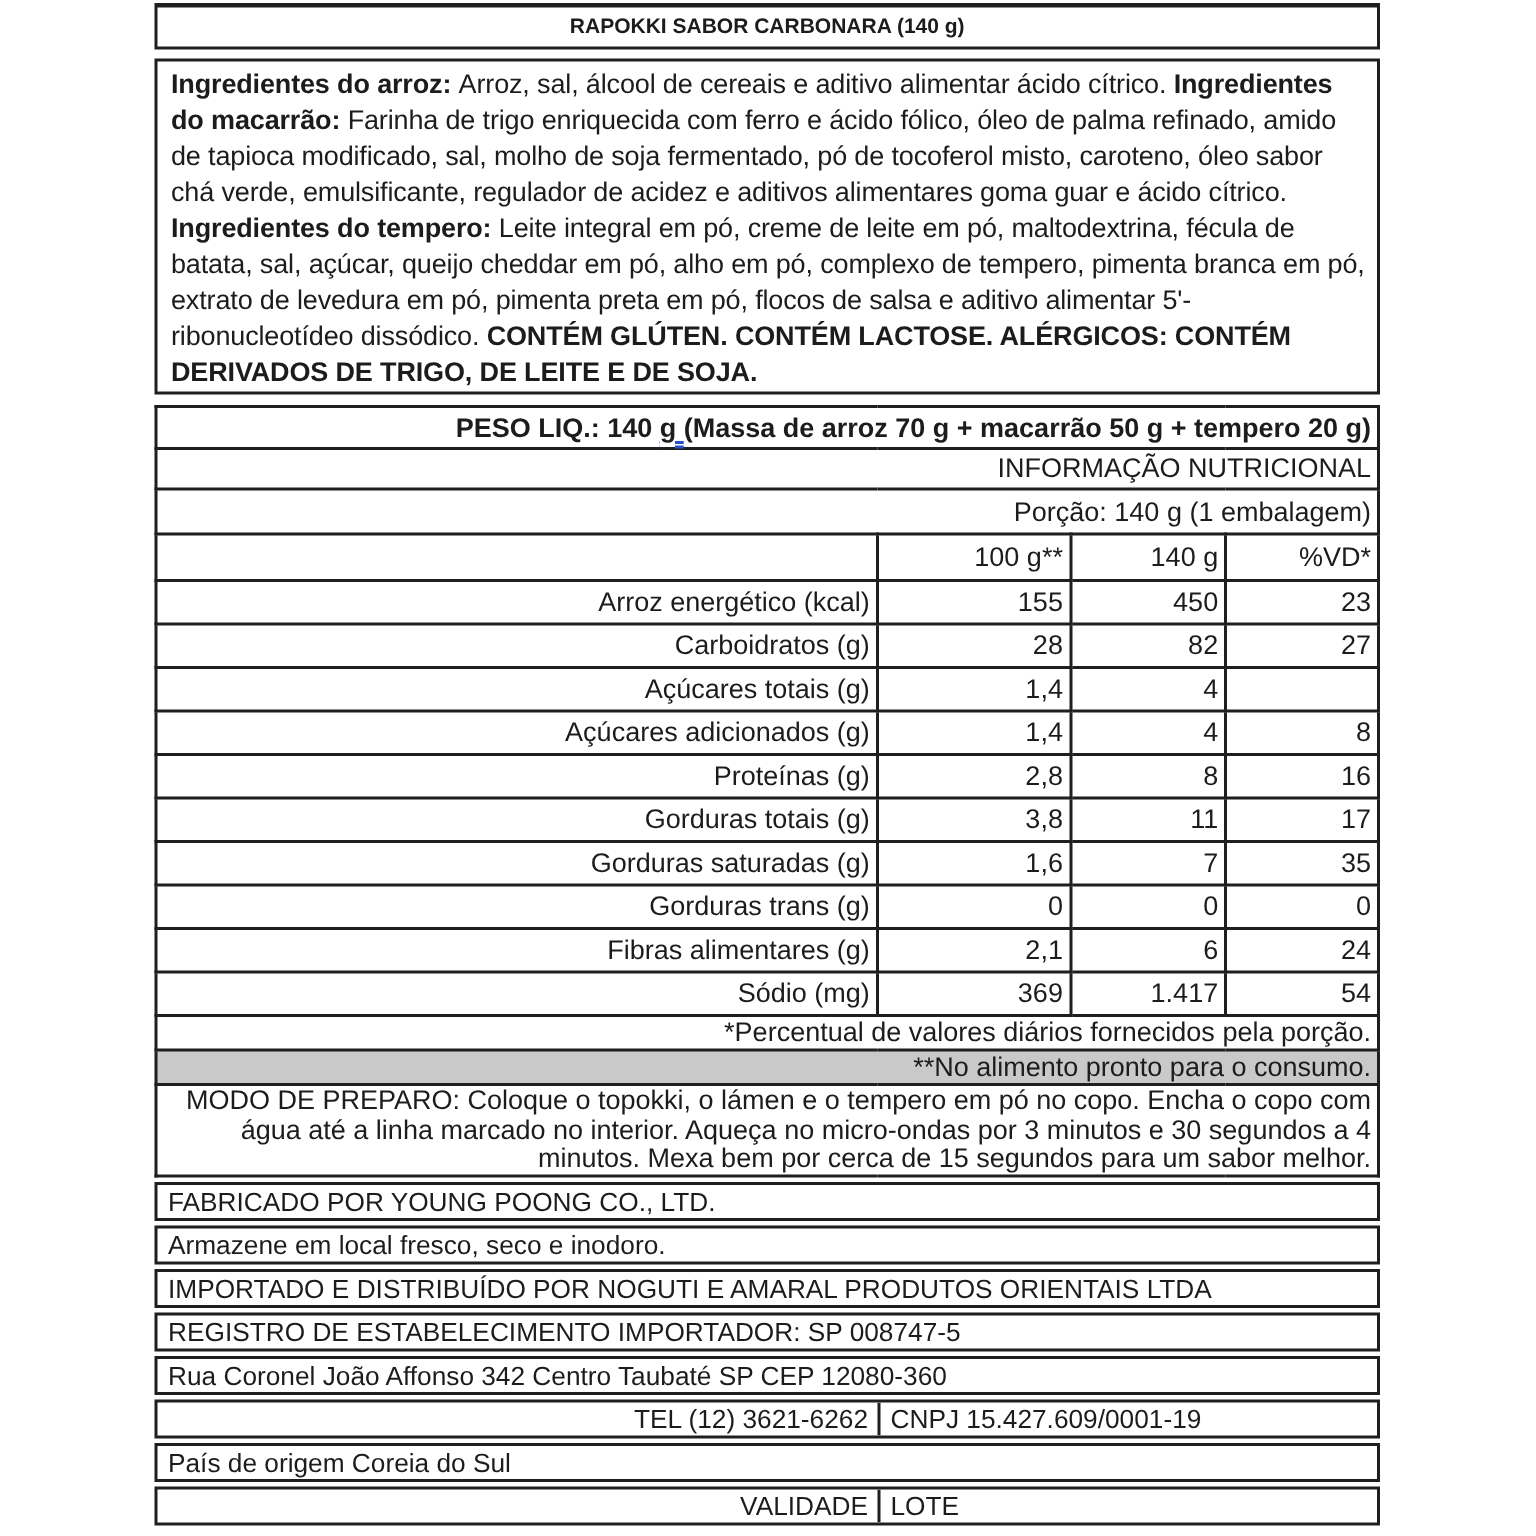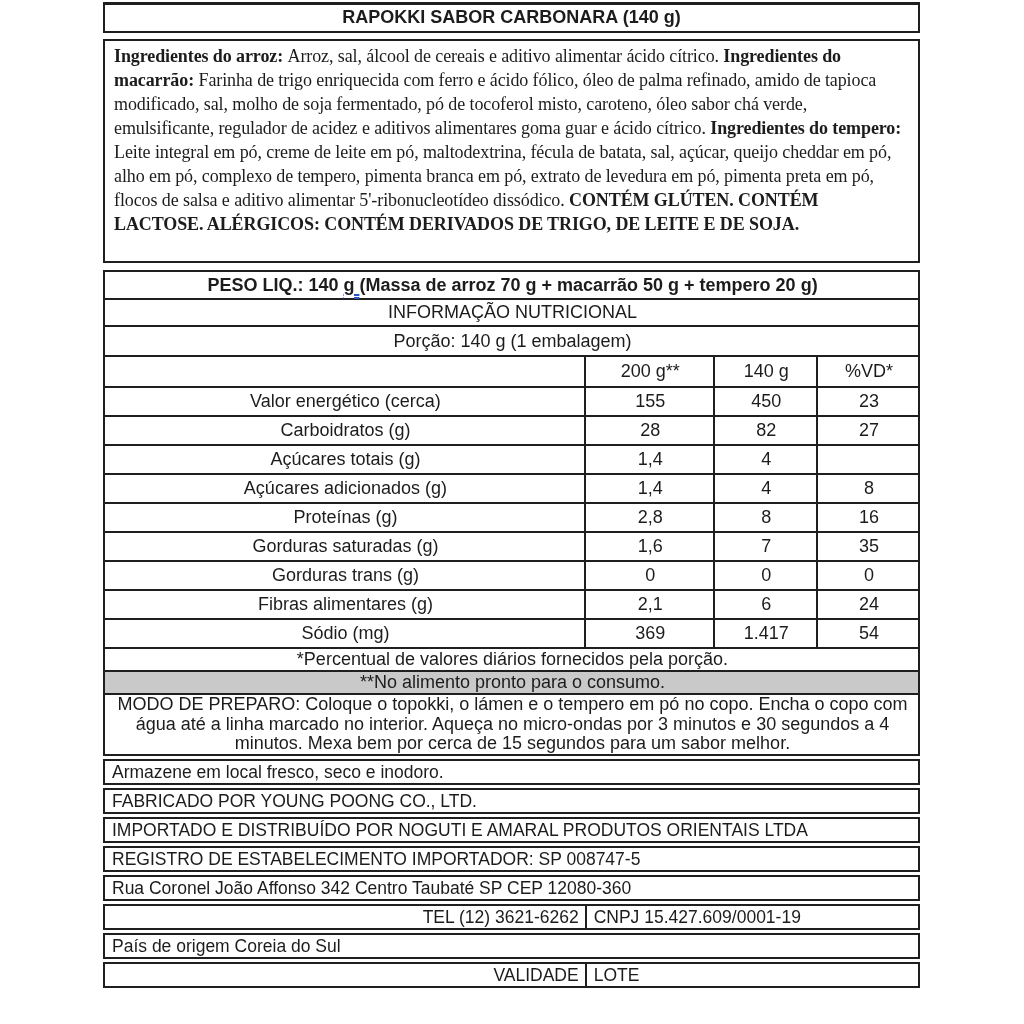--- a/index.html
+++ b/index.html
@@ -15,35 +15,35 @@
     font-family:"Liberation Sans","DejaVu Sans",sans-serif;
     -webkit-font-smoothing:antialiased;
   }
   .label{position:absolute;left:103px;top:2px;width:817px;}
   .box{border:2px solid var(--border);background:#fff;}
   .b{font-weight:bold;}
   .center{text-align:center;}
 
   .title-box{
     height:31px;border-top-width:3px;
-    font-weight:bold;font-size:18px;line-height:25px;text-align:center;
+    font-weight:bold;font-size:14px;line-height:25px;text-align:center;
   }
   .ingredients-box{
     margin-top:6px;height:224px;overflow:hidden;
     padding:3px 8px 0 9px;
-    font-size:18px;line-height:24px;letter-spacing:-0.1px;font-family:Liberation Serif, serif;
+    font-size:18px;line-height:24px;letter-spacing:-0.1px;
   }
 
   table.nutri{
     margin-top:7px;width:100%;border-collapse:collapse;table-layout:fixed;
     font-size:18px;
   }
   table.nutri td,table.nutri th{
     border:2px solid var(--border);padding:0 4px 0 6px;vertical-align:middle;
-    font-size:18px;text-align:center;font-weight:normal;
+    font-size:18px;text-align:right;font-weight:normal;
   }
   col.c-label{width:59%;}
   col.c-100{width:15.8%;}
   col.c-140{width:12.7%;}
   col.c-vd{width:12.5%;}
 
   tr.rh-peso td{height:28px;}
   tr.rh-info td{height:27px;}
   tr.rh-porcao td{height:30px;}
   tr.rh-head td,tr.rh-head th{height:31px;}
@@ -97,28 +97,28 @@
         <td colspan="4"><span class="b">PESO LIQ.: 140 </span><span class="b blue-ul">g&nbsp;</span><span class="b">(Massa de arroz 70 g + macarrão 50 g + tempero 20 g)</span></td>
       </tr>
       <tr class="rh-info">
         <td colspan="4" class="center b">INFORMAÇÃO NUTRICIONAL</td>
       </tr>
       <tr class="rh-porcao">
         <td colspan="4">Porção: 140 g (1 embalagem)</td>
       </tr>
       <tr class="rh-head">
         <td></td>
-        <th class="colhead">200 g**</th>
+        <th class="colhead">100 g**</th>
         <th class="colhead">140 g</th>
         <th class="colhead">%VD*</th>
       </tr>
     </tbody>
     <tbody id="nutri-rows">
         <tr class="rh-data">
-          <td class="">Valor energético (cerca)</td>
+          <td class="">Arroz energético (kcal)</td>
           <td class="num">155</td>
           <td class="num">450</td>
           <td class="num">23</td>
         </tr>
         <tr class="rh-data">
           <td class="">Carboidratos (g)</td>
           <td class="num">28</td>
           <td class="num">82</td>
           <td class="num">27</td>
         </tr>
@@ -134,20 +134,26 @@
           <td class="num">4</td>
           <td class="num">8</td>
         </tr>
         <tr class="rh-data">
           <td class="">Proteínas (g)</td>
           <td class="num">2,8</td>
           <td class="num">8</td>
           <td class="num">16</td>
         </tr>
         <tr class="rh-data">
+          <td class="">Gorduras totais (g)</td>
+          <td class="num">3,8</td>
+          <td class="num">11</td>
+          <td class="num">17</td>
+        </tr>
+        <tr class="rh-data">
           <td class="ind1">Gorduras saturadas (g)</td>
           <td class="num">1,6</td>
           <td class="num">7</td>
           <td class="num">35</td>
         </tr>
         <tr class="rh-data">
           <td class="ind1">Gorduras trans (g)</td>
           <td class="num">0</td>
           <td class="num">0</td>
           <td class="num">0</td>
@@ -171,22 +177,22 @@
       </tr>
       <tr class="rh-fn">
         <td colspan="4" class="b hl">**No alimento pronto para o consumo.</td>
       </tr>
       <tr class="rh-modo">
         <td colspan="4" class="modo">MODO DE PREPARO: Coloque o topokki, o lámen e o tempero em pó no copo. Encha o copo com água até a linha marcado no interior. Aqueça no micro-ondas por 3 minutos e 30 segundos a 4 minutos. Mexa bem por cerca de 15 segundos para um sabor melhor.</td>
       </tr>
     </tbody>
   </table>
 
+  <div class="box brow">FABRICADO POR YOUNG POONG CO., LTD.</div>
   <div class="box brow">Armazene em local fresco, seco e inodoro.</div>
-  <div class="box brow">FABRICADO POR YOUNG POONG CO., LTD.</div>
   <div class="box brow">IMPORTADO E DISTRIBUÍDO POR NOGUTI E AMARAL PRODUTOS ORIENTAIS LTDA</div>
   <div class="box brow">REGISTRO DE ESTABELECIMENTO IMPORTADOR: SP 008747-5</div>
   <div class="box brow">Rua Coronel João Affonso 342 Centro Taubaté SP CEP 12080-360</div>
 
   <div class="box brow split">
     <div class="cell-l">TEL (12) 3621-6262</div>
     <div class="cell-r">CNPJ 15.427.609/0001-19</div>
   </div>
 
   <div class="box brow">País de origem Coreia do Sul</div>

